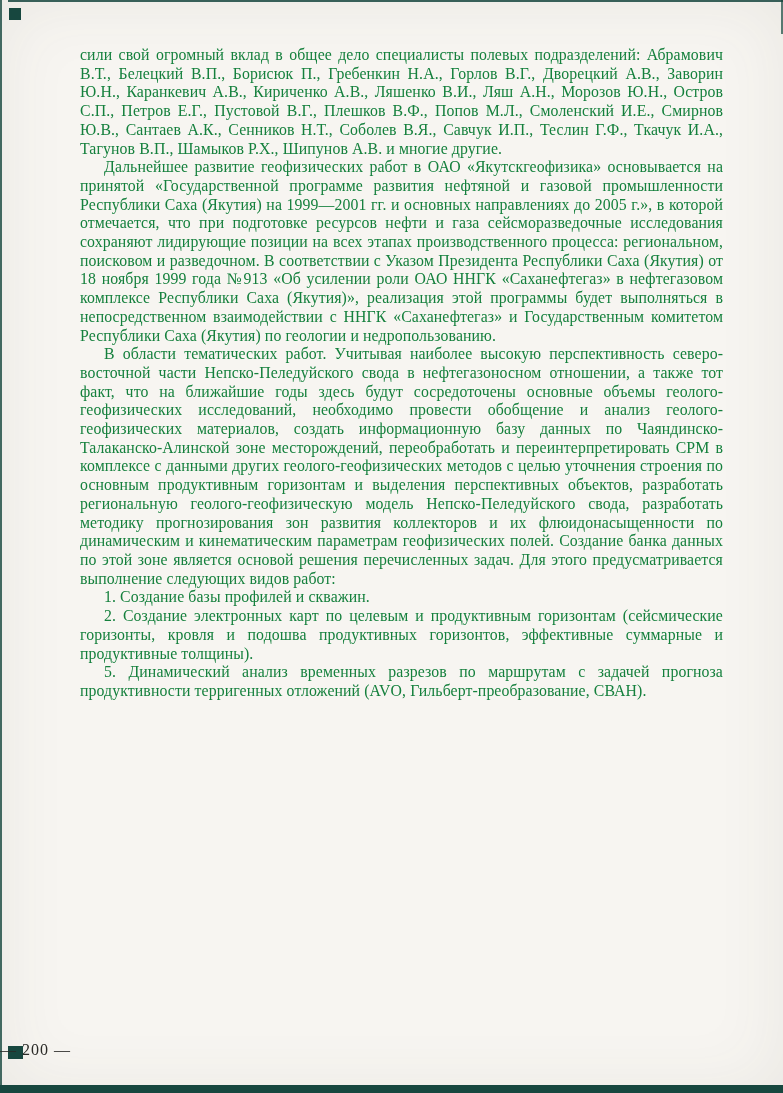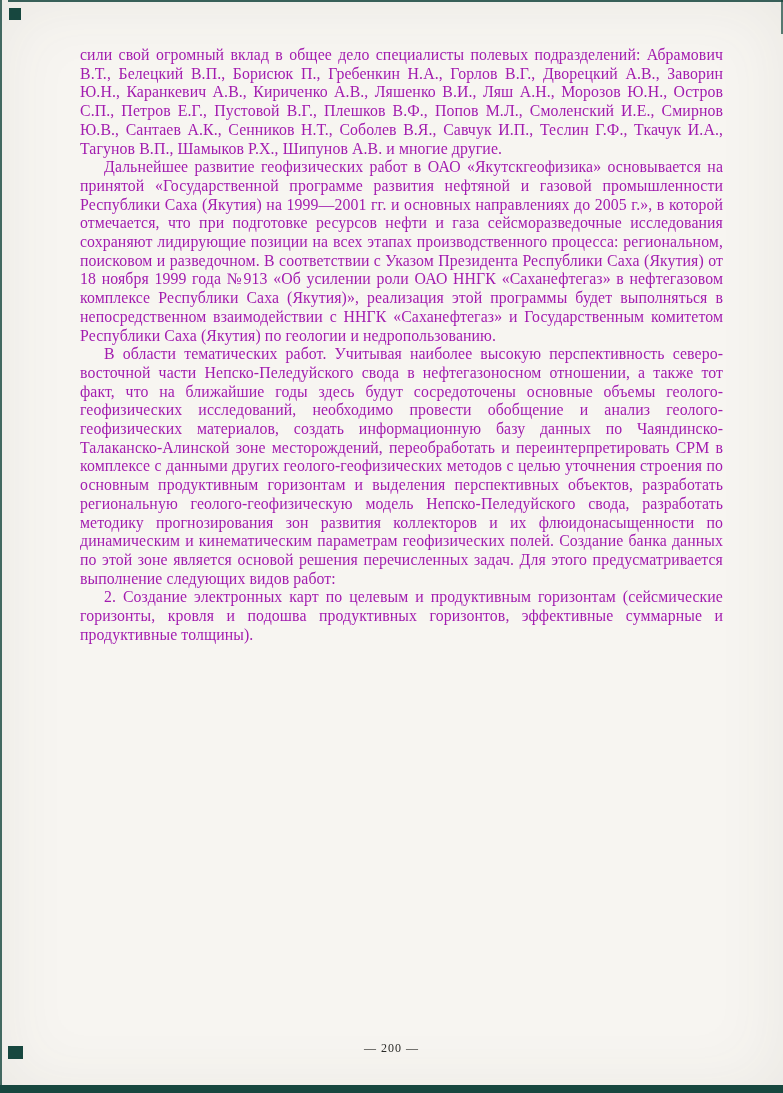--- a/index.html
+++ b/index.html
@@ -28,58 +28,59 @@
   .artifact.top-edge-line   { left: 8px;  top: 0;      right: 0;    height: 2px;  opacity: .85; }
   .artifact.left-edge-line  { left: 0;    top: 0;      width: 2px;  height: 100%; opacity: .8; }
   .artifact.right-top-sliver{ right: 0;   top: 0;      width: 2px;  height: 34px; opacity: .7; }
   .artifact.bottom-left-mark{ left: 8px;  top: 1046px; width: 15px; height: 13px; }
   .artifact.bottom-edge-strip{ left: 0;   bottom: 0;   right: 0;    height: 8px; }
   .content {
     position: absolute;
     left: 80px;
     top: 46px;
     width: 643px;
-    color: #a21caf;
+    color: #15803d;
     font-size: 15.8px;
     line-height: 18.7px;
     letter-spacing: 0.1px;
     text-align: justify;
   }
   .content p {
     margin: 0;
     text-indent: 24px;
   }
   .content p.noindent {
     text-indent: 0;
   }
   .footer {
     position: absolute;
     left: 0;
     right: 0;
     top: 1041px;
-    text-align: center;
-    font-size: 12px;
+    font-size: 16px;
     color: #2a2a27;
     letter-spacing: 1px;
   }
 </style>
 </head>
 <body>
 
 <div class="page">
 
   <div class="artifact top-edge-line"></div>
   <div class="artifact top-left-mark"></div>
   <div class="artifact left-edge-line"></div>
   <div class="artifact right-top-sliver"></div>
   <div class="artifact bottom-left-mark"></div>
   <div class="artifact bottom-edge-strip"></div>
 
   <div class="content">
     <p class="noindent">сили свой огромный вклад в общее дело специалисты полевых подразделений: Абрамович В.Т., Белецкий В.П., Борисюк П., Гребенкин Н.А., Горлов В.Г., Дворецкий А.В., Заворин Ю.Н., Каранкевич А.В., Кириченко А.В., Ляшенко В.И., Ляш А.Н., Морозов Ю.Н., Остров С.П., Петров Е.Г., Пустовой В.Г., Плешков В.Ф., Попов М.Л., Смоленский И.Е., Смирнов Ю.В., Сантаев А.К., Сенников Н.Т., Соболев В.Я., Савчук И.П., Теслин Г.Ф., Ткачук И.А., Тагунов В.П., Шамыков Р.Х., Шипунов А.В. и многие другие.</p>
     <p>Дальнейшее развитие геофизических работ в ОАО «Якутскгеофизика» основывается на принятой «Государственной программе развития нефтяной и газовой промышленности Республики Саха (Якутия) на 1999—2001 гг. и основных направлениях до 2005 г.», в которой отмечается, что при подготовке ресурсов нефти и газа сейсморазведочные исследования сохраняют лидирующие позиции на всех этапах производственного процесса: региональном, поисковом и разведочном. В соответствии с Указом Президента Республики Саха (Якутия) от 18 ноября 1999 года №913 «Об усилении роли ОАО ННГК «Саханефтегаз» в нефтегазовом комплексе Республики Саха (Якутия)», реализация этой программы будет выполняться в непосредственном взаимодействии с ННГК «Саханефтегаз» и Государственным комитетом Республики Саха (Якутия) по геологии и недропользованию.</p>
     <p>В области тематических работ. Учитывая наиболее высокую перспективность северо-восточной части Непско-Пеледуйского свода в нефтегазоносном отношении, а также тот факт, что на ближайшие годы здесь будут сосредоточены основные объемы геолого-геофизических исследований, необходимо провести обобщение и анализ геолого-геофизических материалов, создать информационную базу данных по Чаяндинско-Талаканско-Алинской зоне месторождений, переобработать и переинтерпретировать СРМ в комплексе с данными других геолого-геофизических методов с целью уточнения строения по основным продуктивным горизонтам и выделения перспективных объектов, разработать региональную геолого-геофизическую модель Непско-Пеледуйского свода, разработать методику прогнозирования зон развития коллекторов и их флюидонасыщенности по динамическим и кинематическим параметрам геофизических полей. Создание банка данных по этой зоне является основой решения перечисленных задач. Для этого предусматривается выполнение следующих видов работ:</p>
+    <p>1. Создание базы профилей и скважин.</p>
     <p>2. Создание электронных карт по целевым и продуктивным горизонтам (сейсмические горизонты, кровля и подошва продуктивных горизонтов, эффективные суммарные и продуктивные толщины).</p>
+    <p>5. Динамический анализ временных разрезов по маршрутам с задачей прогноза продуктивности терригенных отложений (AVO, Гильберт-преобразование, СВАН).</p>
   </div>
 
   <div class="footer">— 200 —</div>
 
 </div>
 
 </body></html>

